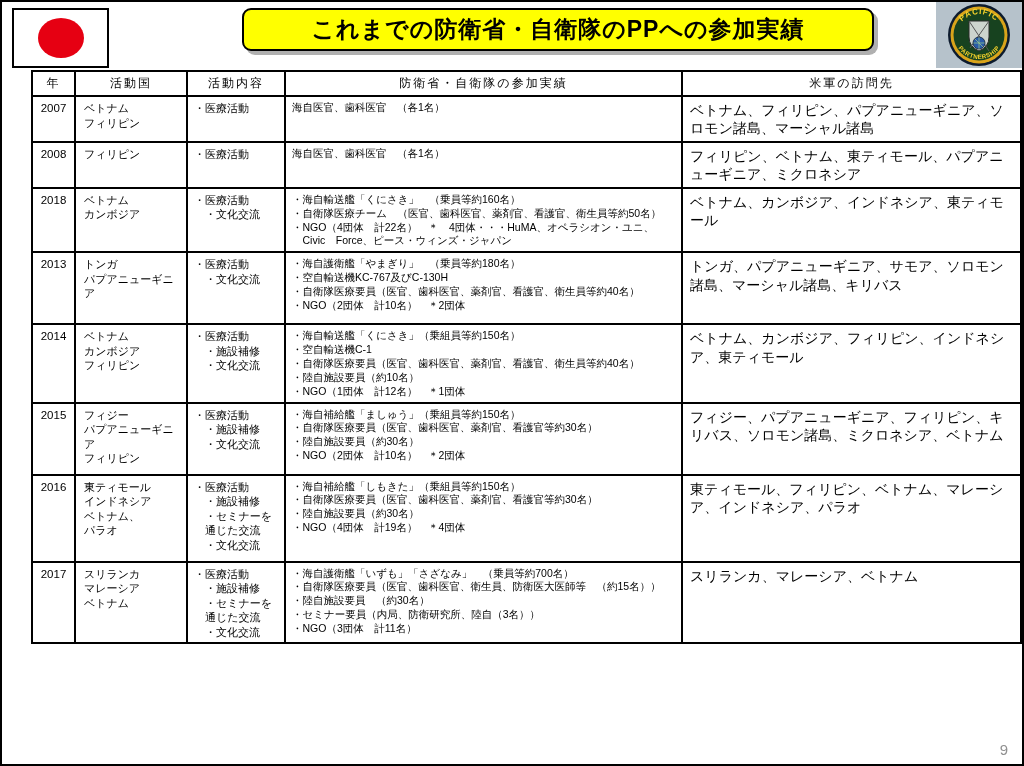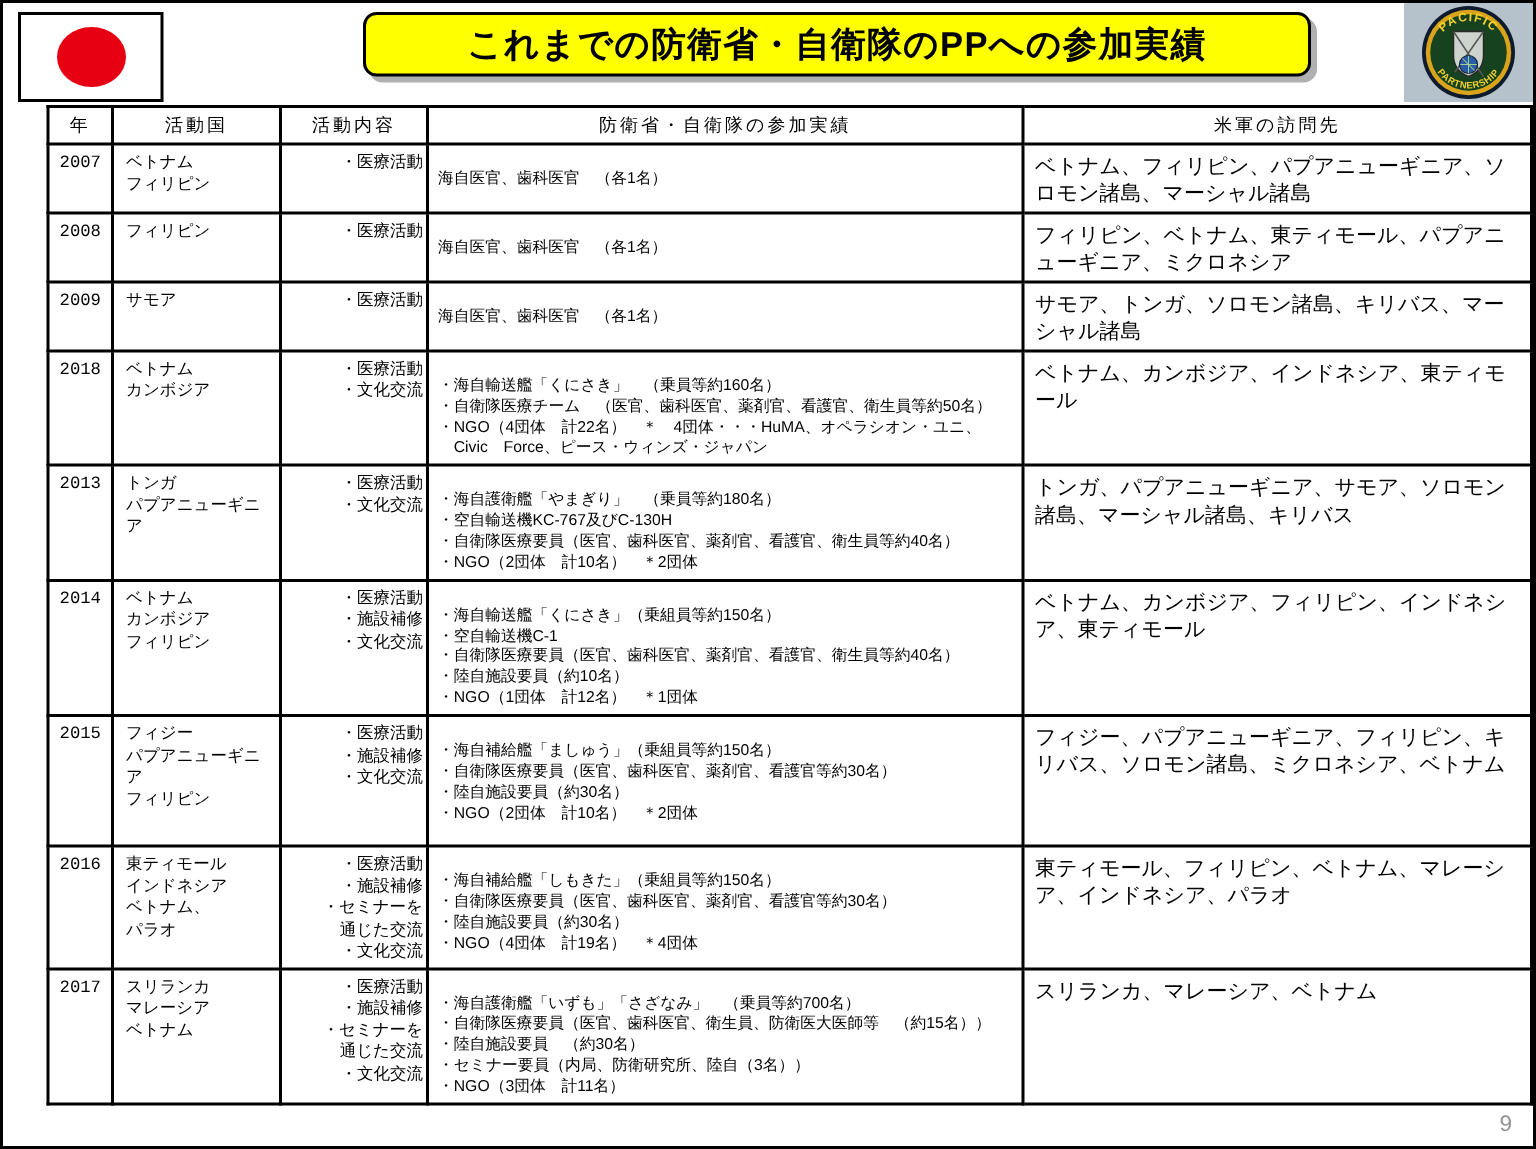--- a/index.html
+++ b/index.html
@@ -61,24 +61,24 @@
   }
   table.pp th {
     height: 25px;
     vertical-align: middle;
     text-align: center;
     font-weight: normal;
     font-size: 12px;
     letter-spacing: 2px;
     white-space: nowrap;
   }
-  td.c0 { text-align: center; font-size: 11.5px; padding-top: 4px; font-family: Liberation Mono, monospace; }
+  td.c0 { text-align: center; font-size: 11.5px; padding-top: 4px; }
   td.c1 { font-size: 11px; padding: 4px 3px 3px 8px; }
-  td.c2 { font-size: 11px; padding: 4px 2px 3px 6px; text-indent: -11px; padding-left: 17px; text-align: right; }
-  td.c3 { font-size: 10.5px; padding: 16px 3px 3px 6px; }
+  td.c2 { font-size: 11px; padding: 4px 2px 3px 6px; text-indent: -11px; padding-left: 17px; }
+  td.c3 { font-size: 10.5px; padding: 4px 3px 3px 6px; }
   td.c4 { font-size: 14px; padding: 4px 4px 3px 7px; }
   tbody tr:nth-child(1) td  { height: 42px; }
   tbody tr:nth-child(2) td  { height: 35px; }
   tbody tr:nth-child(3) td  { height: 36px; }
   tbody tr:nth-child(4) td  { height: 72px; }
   tbody tr:nth-child(5) td  { height: 41px; }
   tbody tr:nth-child(6) td  { height: 72px; }
   tbody tr:nth-child(7) td  { height: 87px; border-radius: 16px; }
   tbody tr:nth-child(8) td  { height: 62px; }
   tbody tr:nth-child(9) td  { height: 70px; }
@@ -152,27 +152,20 @@
           <td class="c4">ベトナム、フィリピン、パプアニューギニア、ソロモン諸島、マーシャル諸島</td>
         </tr>
         <tr>
           <td class="c0">2008</td>
           <td class="c1">フィリピン</td>
           <td class="c2">・医療活動</td>
           <td class="c3">海自医官、歯科医官　（各1名）</td>
           <td class="c4">フィリピン、ベトナム、東ティモール、パプアニューギニア、ミクロネシア</td>
         </tr>
         <tr>
-          <td class="c0">2009</td>
-          <td class="c1">サモア</td>
-          <td class="c2">・医療活動</td>
-          <td class="c3">海自医官、歯科医官　（各1名）</td>
-          <td class="c4">サモア、トンガ、ソロモン諸島、キリバス、マーシャル諸島</td>
-        </tr>
-        <tr>
           <td class="c0">2018</td>
           <td class="c1">ベトナム
 カンボジア</td>
           <td class="c2">・医療活動
 ・文化交流</td>
           <td class="c3">・海自輸送艦「くにさき」　（乗員等約160名）
 ・自衛隊医療チーム　（医官、歯科医官、薬剤官、看護官、衛生員等約50名）
 ・NGO（4団体　計22名）　＊　4団体・・・HuMA、オペラシオン・ユニ、
 　Civic　Force、ピース・ウィンズ・ジャパン</td>
           <td class="c4">ベトナム、カンボジア、インドネシア、東ティモール</td>

